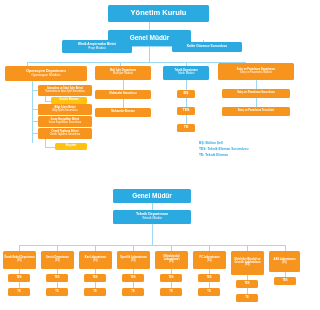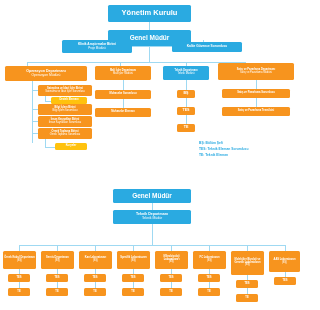--- a/index.html
+++ b/index.html
@@ -61,21 +61,21 @@
     <div class="line vline" style="left:96px; top:40px; height:7px;"></div>
     <div class="line vline" style="left:203px; top:40px; height:7px;"></div>
 
     <div class="line vline" style="left:149px; top:53px; height:9px;"></div>
     <div class="line hline" style="left:27px; top:62px; width:218px;"></div>
     <div class="line vline" style="left:27px; top:62px; height:6px;"></div>
     <div class="line vline" style="left:120px; top:62px; height:6px;"></div>
     <div class="line vline" style="left:186px; top:62px; height:6px;"></div>
     <div class="line vline" style="left:245px; top:62px; height:6px;"></div>
 
-    <div class="node blue" style="left:108px; top:5px; width:83px; height:17px;">
+    <div class="node blue" style="left:108px; top:5px; width:101px; height:17px;">
       <span class="l1 t-title">Yönetim Kurulu</span>
     </div>
 
     <div class="node blue" style="left:108px; top:30px; width:83px; height:16px;">
       <span class="l1 t-sub">Genel Müdür</span>
     </div>
 
     <div class="node blue" style="left:62px; top:40px; width:70px; height:13px;">
       <span class="l1 t-small">Klinik Araştırmalar Birimi</span>
       <span class="l2 t-tiny">Proje Müdürü</span>

